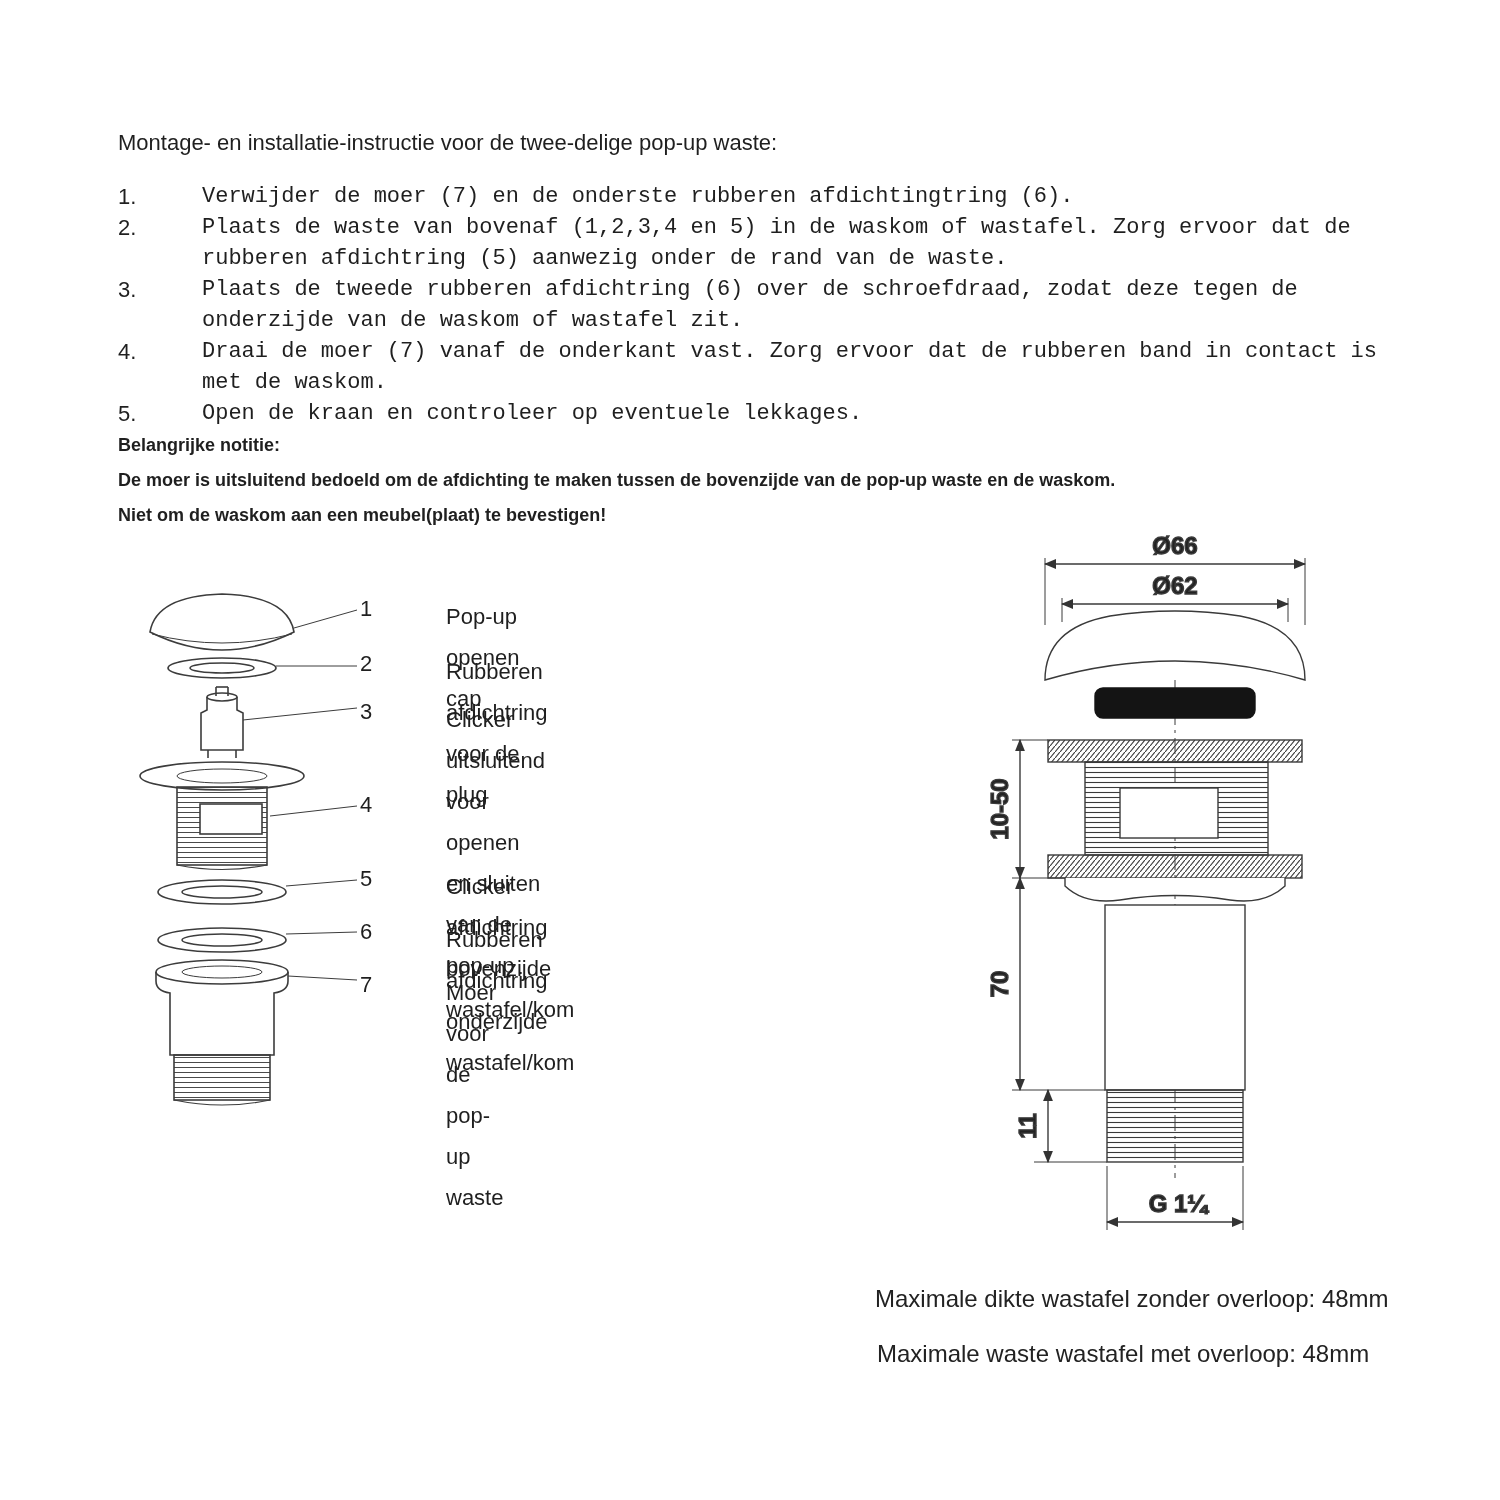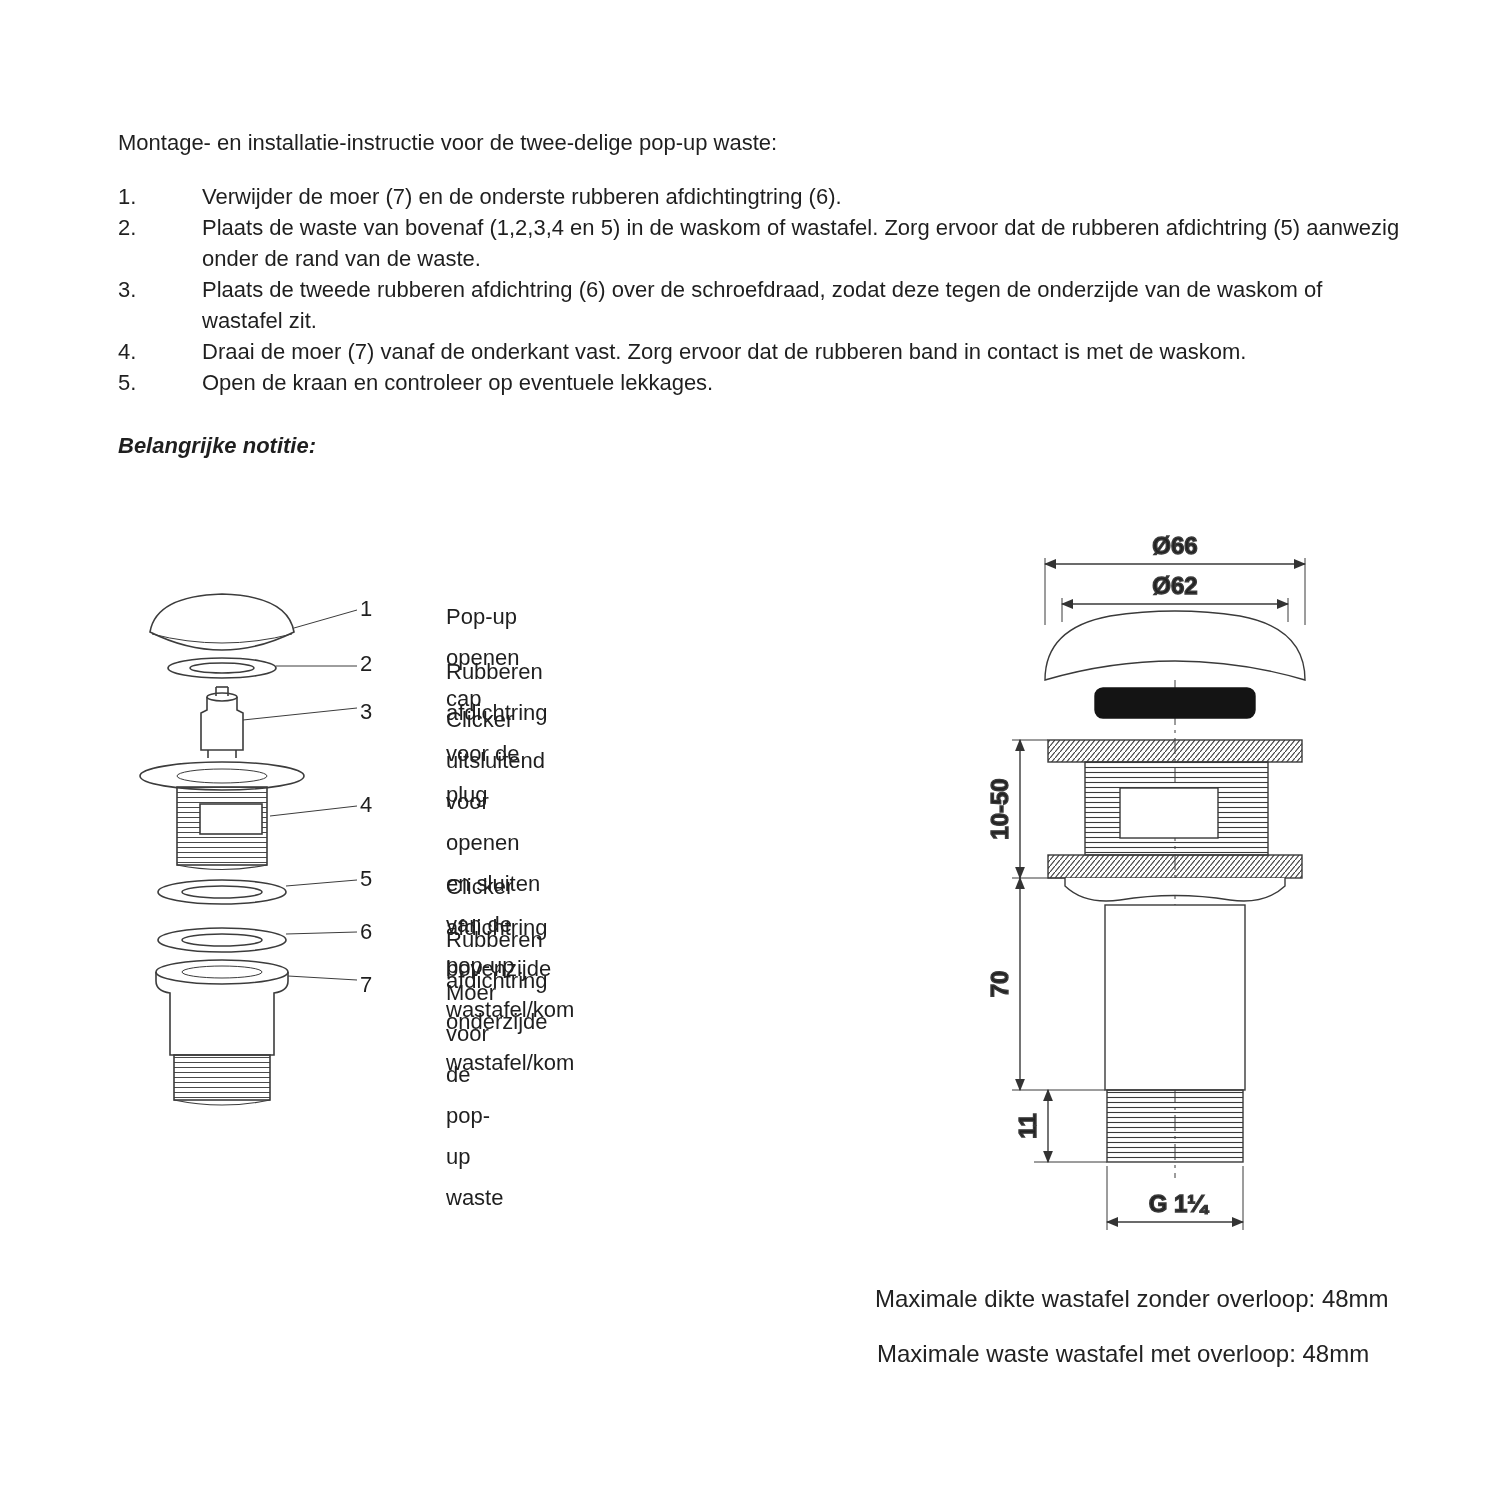--- a/index.html
+++ b/index.html
@@ -17,25 +17,25 @@
     position: absolute; left: 118px; top: 130px;
     font-size: 22px;
   }
 
   .steps {
     position: absolute; left: 118px; top: 181px; width: 1290px;
     font-size: 22px; line-height: 31px;
   }
   .step { display: flex; }
   .step-num { flex: 0 0 84px; }
-  .step-text { flex: 1; }
+  .step-text { flex: 1; font-family: Liberation Mono, monospace; }
 
   .note {
     position: absolute; left: 118px; top: 428px; width: 1310px;
-    font-size: 22px; font-weight: bold; line-height: 35px; font-style: italic;
+    font-size: 18px; font-weight: bold; line-height: 35px;
   }
   .note-body { white-space: pre-line; }
 
   .exploded-wrap { position: absolute; left: 112px; top: 580px; }
 
   .parts { position: absolute; left: 360px; top: 580px; font-size: 22px; }
   .part-row { position: absolute; display: flex; left: 0; }
   .part-num { flex: 0 0 86px; }
   .part-label { white-space: pre-line; line-height: 41px; }
   .pr-1 { top: 16px; }
@@ -82,20 +82,22 @@
       <div class="step-text">Draai de moer (7) vanaf de onderkant vast. Zorg ervoor dat de rubberen band in contact is met de waskom.</div>
     </div>
     <div class="step">
       <div class="step-num">5.</div>
       <div class="step-text">Open de kraan en controleer op eventuele lekkages.</div>
     </div>
   </div>
 
   <div class="note">
     <div>Belangrijke notitie:</div>
+    <div class="note-body">De moer is uitsluitend bedoeld om de afdichting te maken tussen de bovenzijde van de pop-up waste en de waskom.
+Niet om de waskom aan een meubel(plaat) te bevestigen!</div>
   </div>
 
   <div class="exploded-wrap">
     <svg width="250" height="540" viewBox="0 0 250 540">
       <defs>
         <pattern id="thrL" width="6" height="5" patternUnits="userSpaceOnUse">
           <path d="M0,2.5 H6" stroke="#4a4a4a" stroke-width="1"></path>
         </pattern>
       </defs>
       <g fill="none" stroke="#3c3c3c" stroke-width="1.6">

